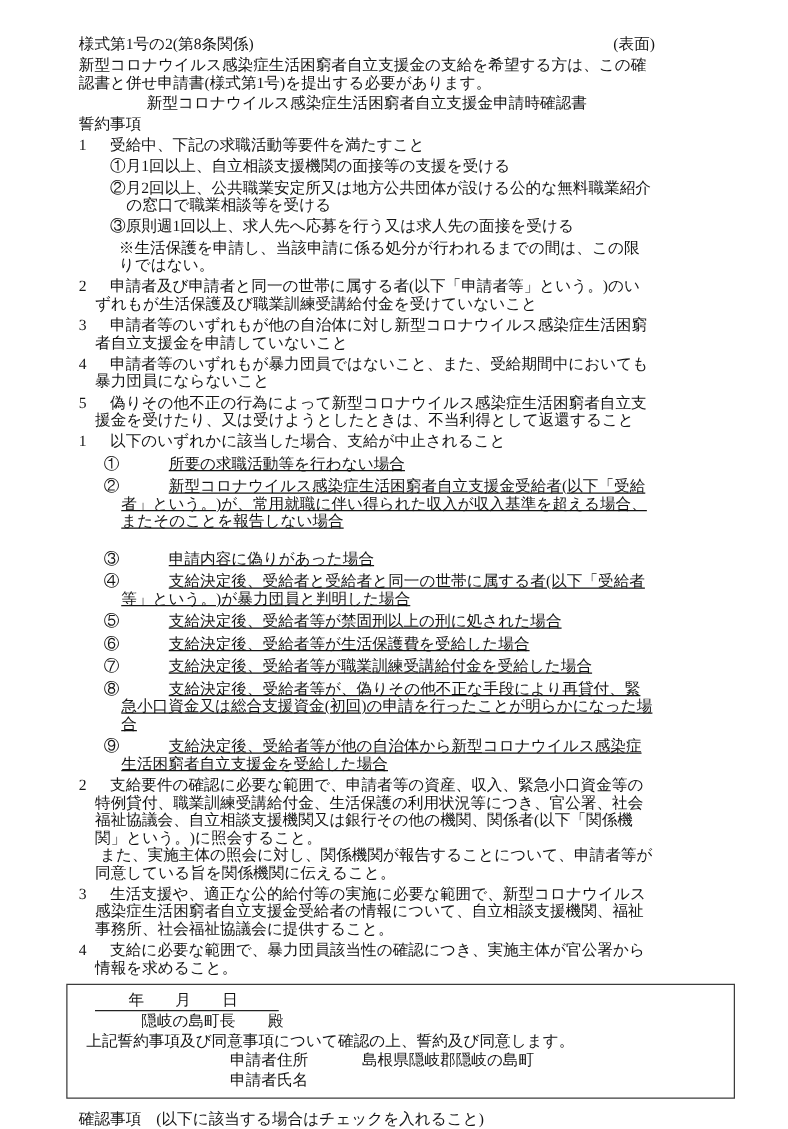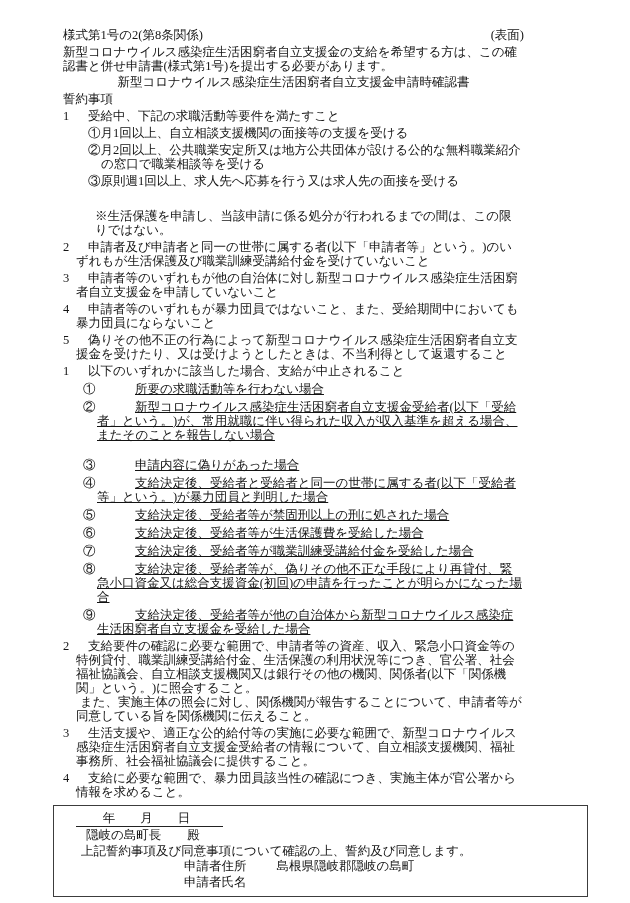--- a/index.html
+++ b/index.html
@@ -49,21 +49,21 @@
     width: 25px;
     text-indent: 0;
   }
   .sub {
     margin-top: 3px;
     margin-left: 25px;
     padding-left: 13px;
     text-indent: -13px;
   }
   .note {
-    margin-top: 21px;
+    margin-top: 3px;
     margin-left: 32px;
   }
   .citem {
     margin-top: 4px;
     margin-left: 20px;
     padding-left: 14px;
     text-indent: -14px;
     text-decoration: underline;
   }
   .citem .cnum {
@@ -92,36 +92,36 @@
   }
   .dateline {
     display: inline-block;
     box-sizing: border-box;
     width: 147px;
     border-bottom: 1px solid #222;
     text-align: center;
     padding-right: 6px;
   }
   .sig-to {
-    margin-left: 32px;
+    margin-left: 59px;
     margin-top: 1px;
   }
   .sig-to .honorific {
     margin-left: 26px;
   }
   .sig-statement {
-    margin-left: 27px;
+    margin-left: 15px;
     margin-top: 1px;
   }
   .sig-row {
     margin-left: 130px;
     margin-top: 1px;
   }
   .sig-row .value {
-    margin-left: 30px;
+    margin-left: 43px;
   }
   .conf-heading {
     margin-top: 9px;
   }
   .conf-heading .conf-note {
     margin-left: 12px;
   }
   .conf-line {
     margin-top: 4px;
     margin-left: 32px;

